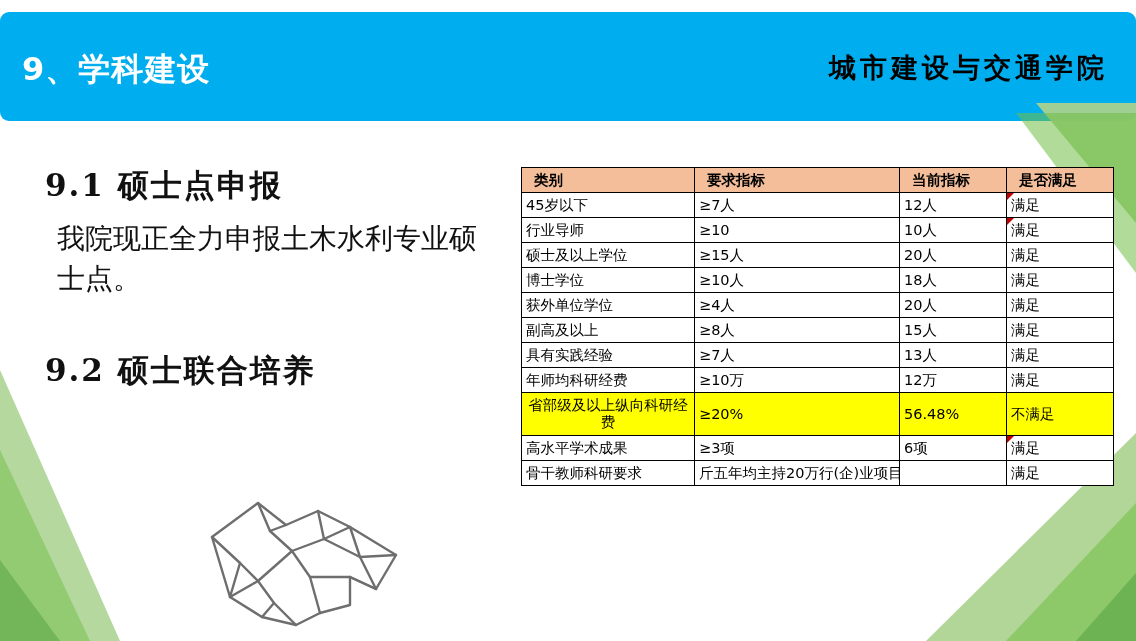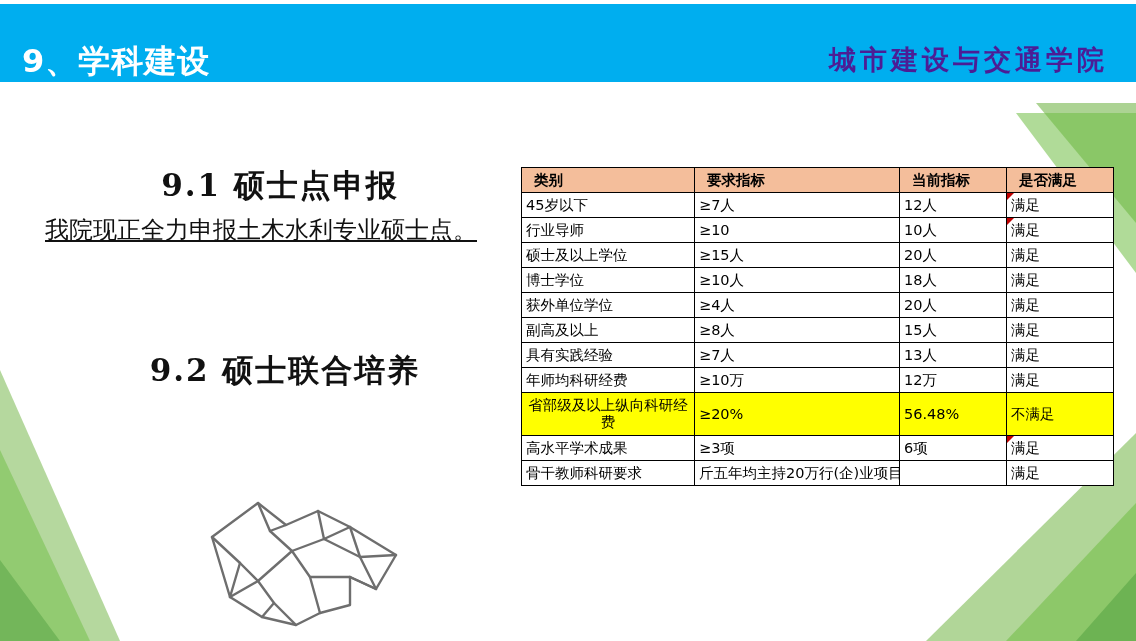--- a/index.html
+++ b/index.html
@@ -12,43 +12,44 @@
     position: relative;
     overflow: hidden;
     background: #ffffff;
     font-family: "Liberation Sans", sans-serif;
   }
 
   
   .header {
     position: absolute;
     left: 0;
-    top: 4px;
+    top: 12px;
     width: 1136px;
-    height: 78px;
+    height: 109px;
     background: #00AEEF;
+    border-radius: 9px;
   }
   .header-title {
     position: absolute;
     left: 22px;
     top: 36px;
     font-family: "DejaVu Sans", sans-serif;
     font-size: 32px;
     font-weight: bold;
     color: #ffffff;
     letter-spacing: 1px;
   }
   .header-org {
     position: absolute;
     right: 28px;
     top: 38px;
     font-family: "DejaVu Serif", serif;
     font-size: 27px;
     font-weight: bold;
-    color: #4c1d95;
+    color: #000000;
     letter-spacing: 4px;
   }
 
   
   .deco {
     position: absolute;
     pointer-events: none;
   }
   .deco-svg-right {
     right: 0;
@@ -61,39 +62,37 @@
     top: 330px;
     width: 210px;
     height: 311px;
   }
 
   
   .section {
     position: absolute;
   }
   .sec1 { left: 45px; top: 165px; width: 470px; }
-  .sec2 { left: 55px; top: 350px; width: 460px; }
+  .sec2 { left: 45px; top: 350px; width: 460px; }
 
   .sec-title {
     font-family: "DejaVu Serif", serif;
     font-size: 31px;
     font-weight: bold;
     color: #111111;
     letter-spacing: 2px;
     margin: 0 0 6px 0;
     white-space: nowrap;
-    text-align: center;
   }
   .sec-body {
     font-family: "DejaVu Serif", serif;
-    font-size: 24px;
+    font-size: 28px;
     color: #111111;
     line-height: 1.42;
-    margin: 0;
-    text-decoration: underline;
+    margin: 12px;
   }
   .sec2 .sec-body { padding-left: 6px; }
   .hl-num {
     color: #C00000;
   }
 
   
   .handshake {
     position: absolute;
     left: 200px;

